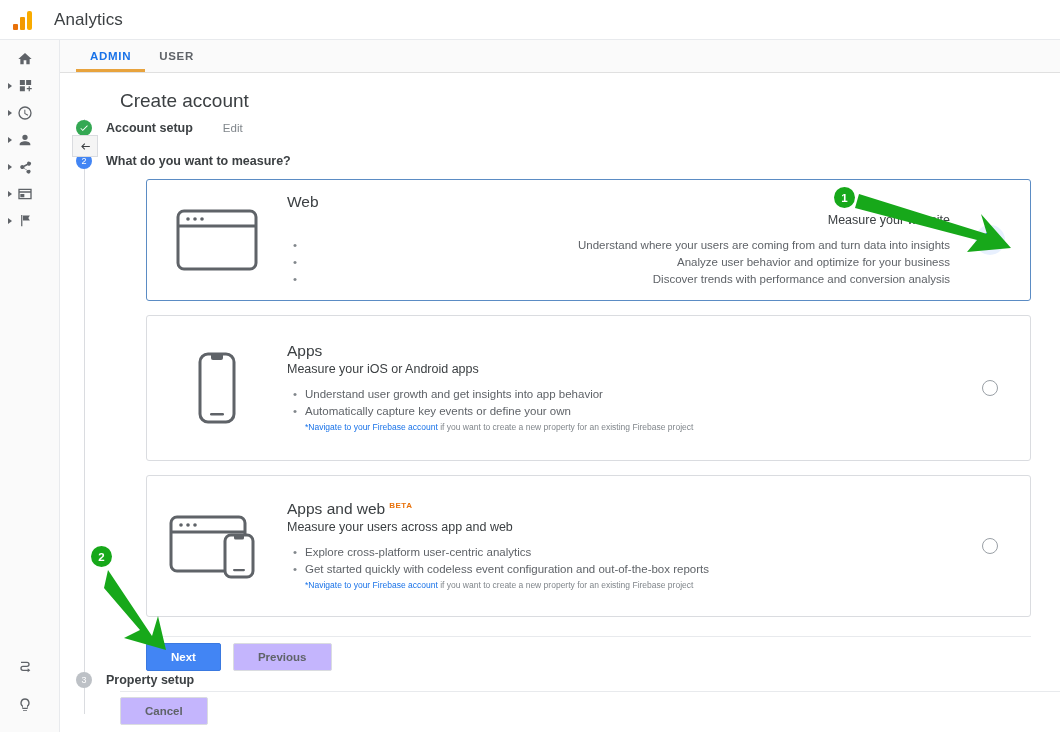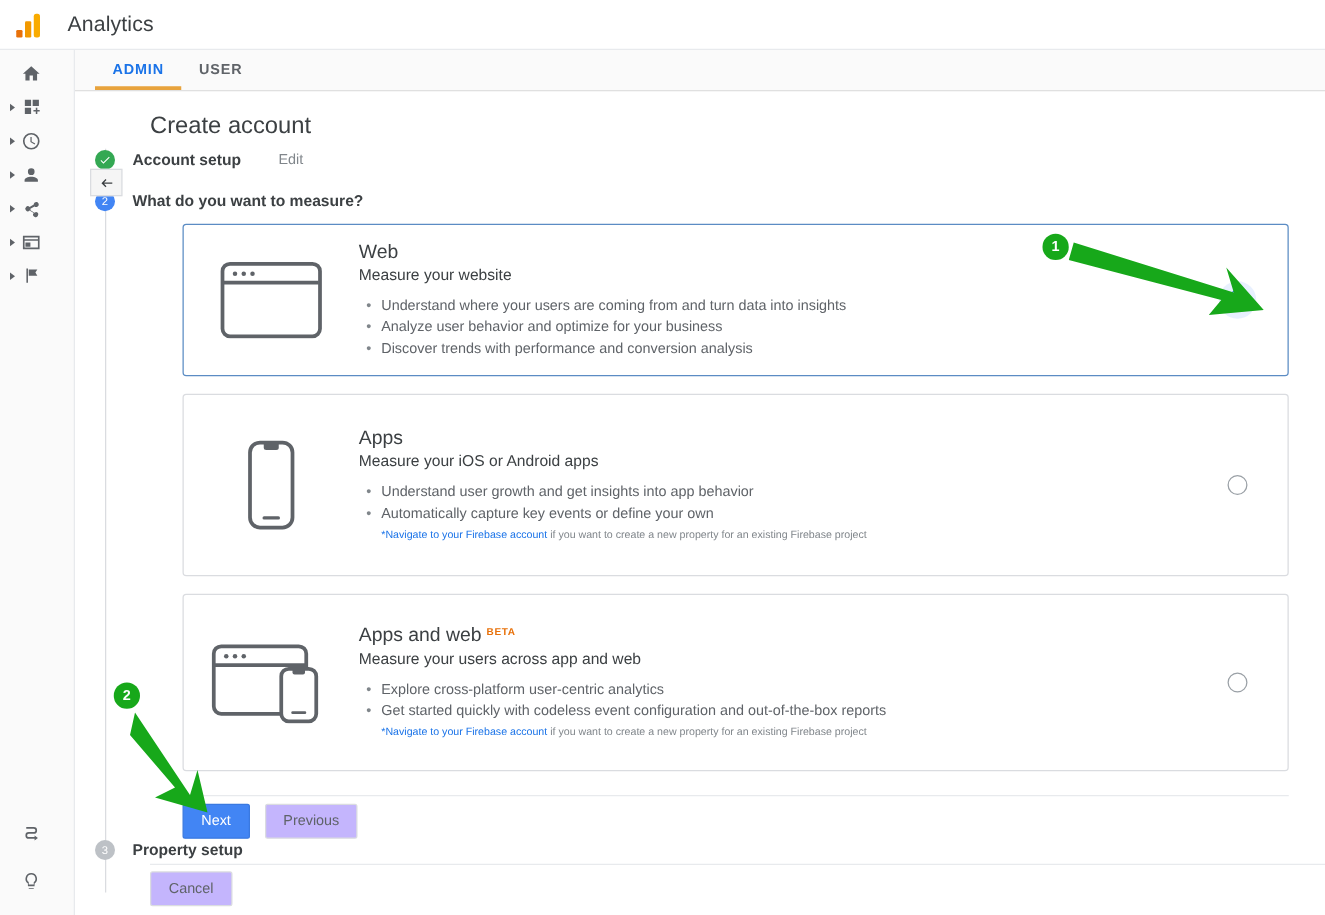--- a/index.html
+++ b/index.html
@@ -116,21 +116,21 @@
 
   
   .card {
     position:absolute; left:86px;
     width:885px;
     background:#fff;
     border:1px solid #dadce0;
     border-radius:3px;
     display:flex; align-items:center;
   }
-  .card.selected { border:1px solid #5b8cc4; }
+  .card.selected { border:1px solid #5b8cc4;text-align:right; }
   .card-ico {
     width:140px; flex:none;
     display:flex; align-items:center; justify-content:center;
   }
   .card-body { flex:1; padding:14px 0; }
   .card-title { font-size:15.5px; color:#3c4043; font-weight:normal; display:flex; align-items:flex-start; gap:4px;}
   .beta {
     font-size:8px; color:#e8710a; font-weight:bold; letter-spacing:.5px;
     position:relative; top:1px;
   }
@@ -155,22 +155,22 @@
     border-color:#1a73e8;
     box-shadow:0 0 0 7px rgba(66,133,244,.12);
   }
   .radio.checked::after {
     content:""; position:absolute; left:3px; top:3px;
     width:7px; height:7px; border-radius:50%; background:#1a73e8;
   }
 
   
   .btn {
-    font-size:11.5px; font-weight:normal; border-radius:2px;
-    padding:6px 14px; cursor:pointer; display:inline-block;
+    font-size:11.5px; font-weight:bold; border-radius:2px;
+    padding:6px 24px; cursor:pointer; display:inline-block;
     border:1px solid transparent; line-height:14px;
   }
   .btn-primary { background:#4285f4; color:#fff; border-color:#3a79e0; }
   .btn-secondary { background:#c4b5fd; color:#5f6368; border-color:#dadce0; }
   .btn-row { position:absolute; left:86px; display:flex; gap:12px; align-items:center;}
   .divider { position:absolute; left:86px; width:885px; height:1px; background:#e8eaed; }
 
   
   .anno-num {
     position:absolute; width:21px; height:21px; border-radius:50%;

